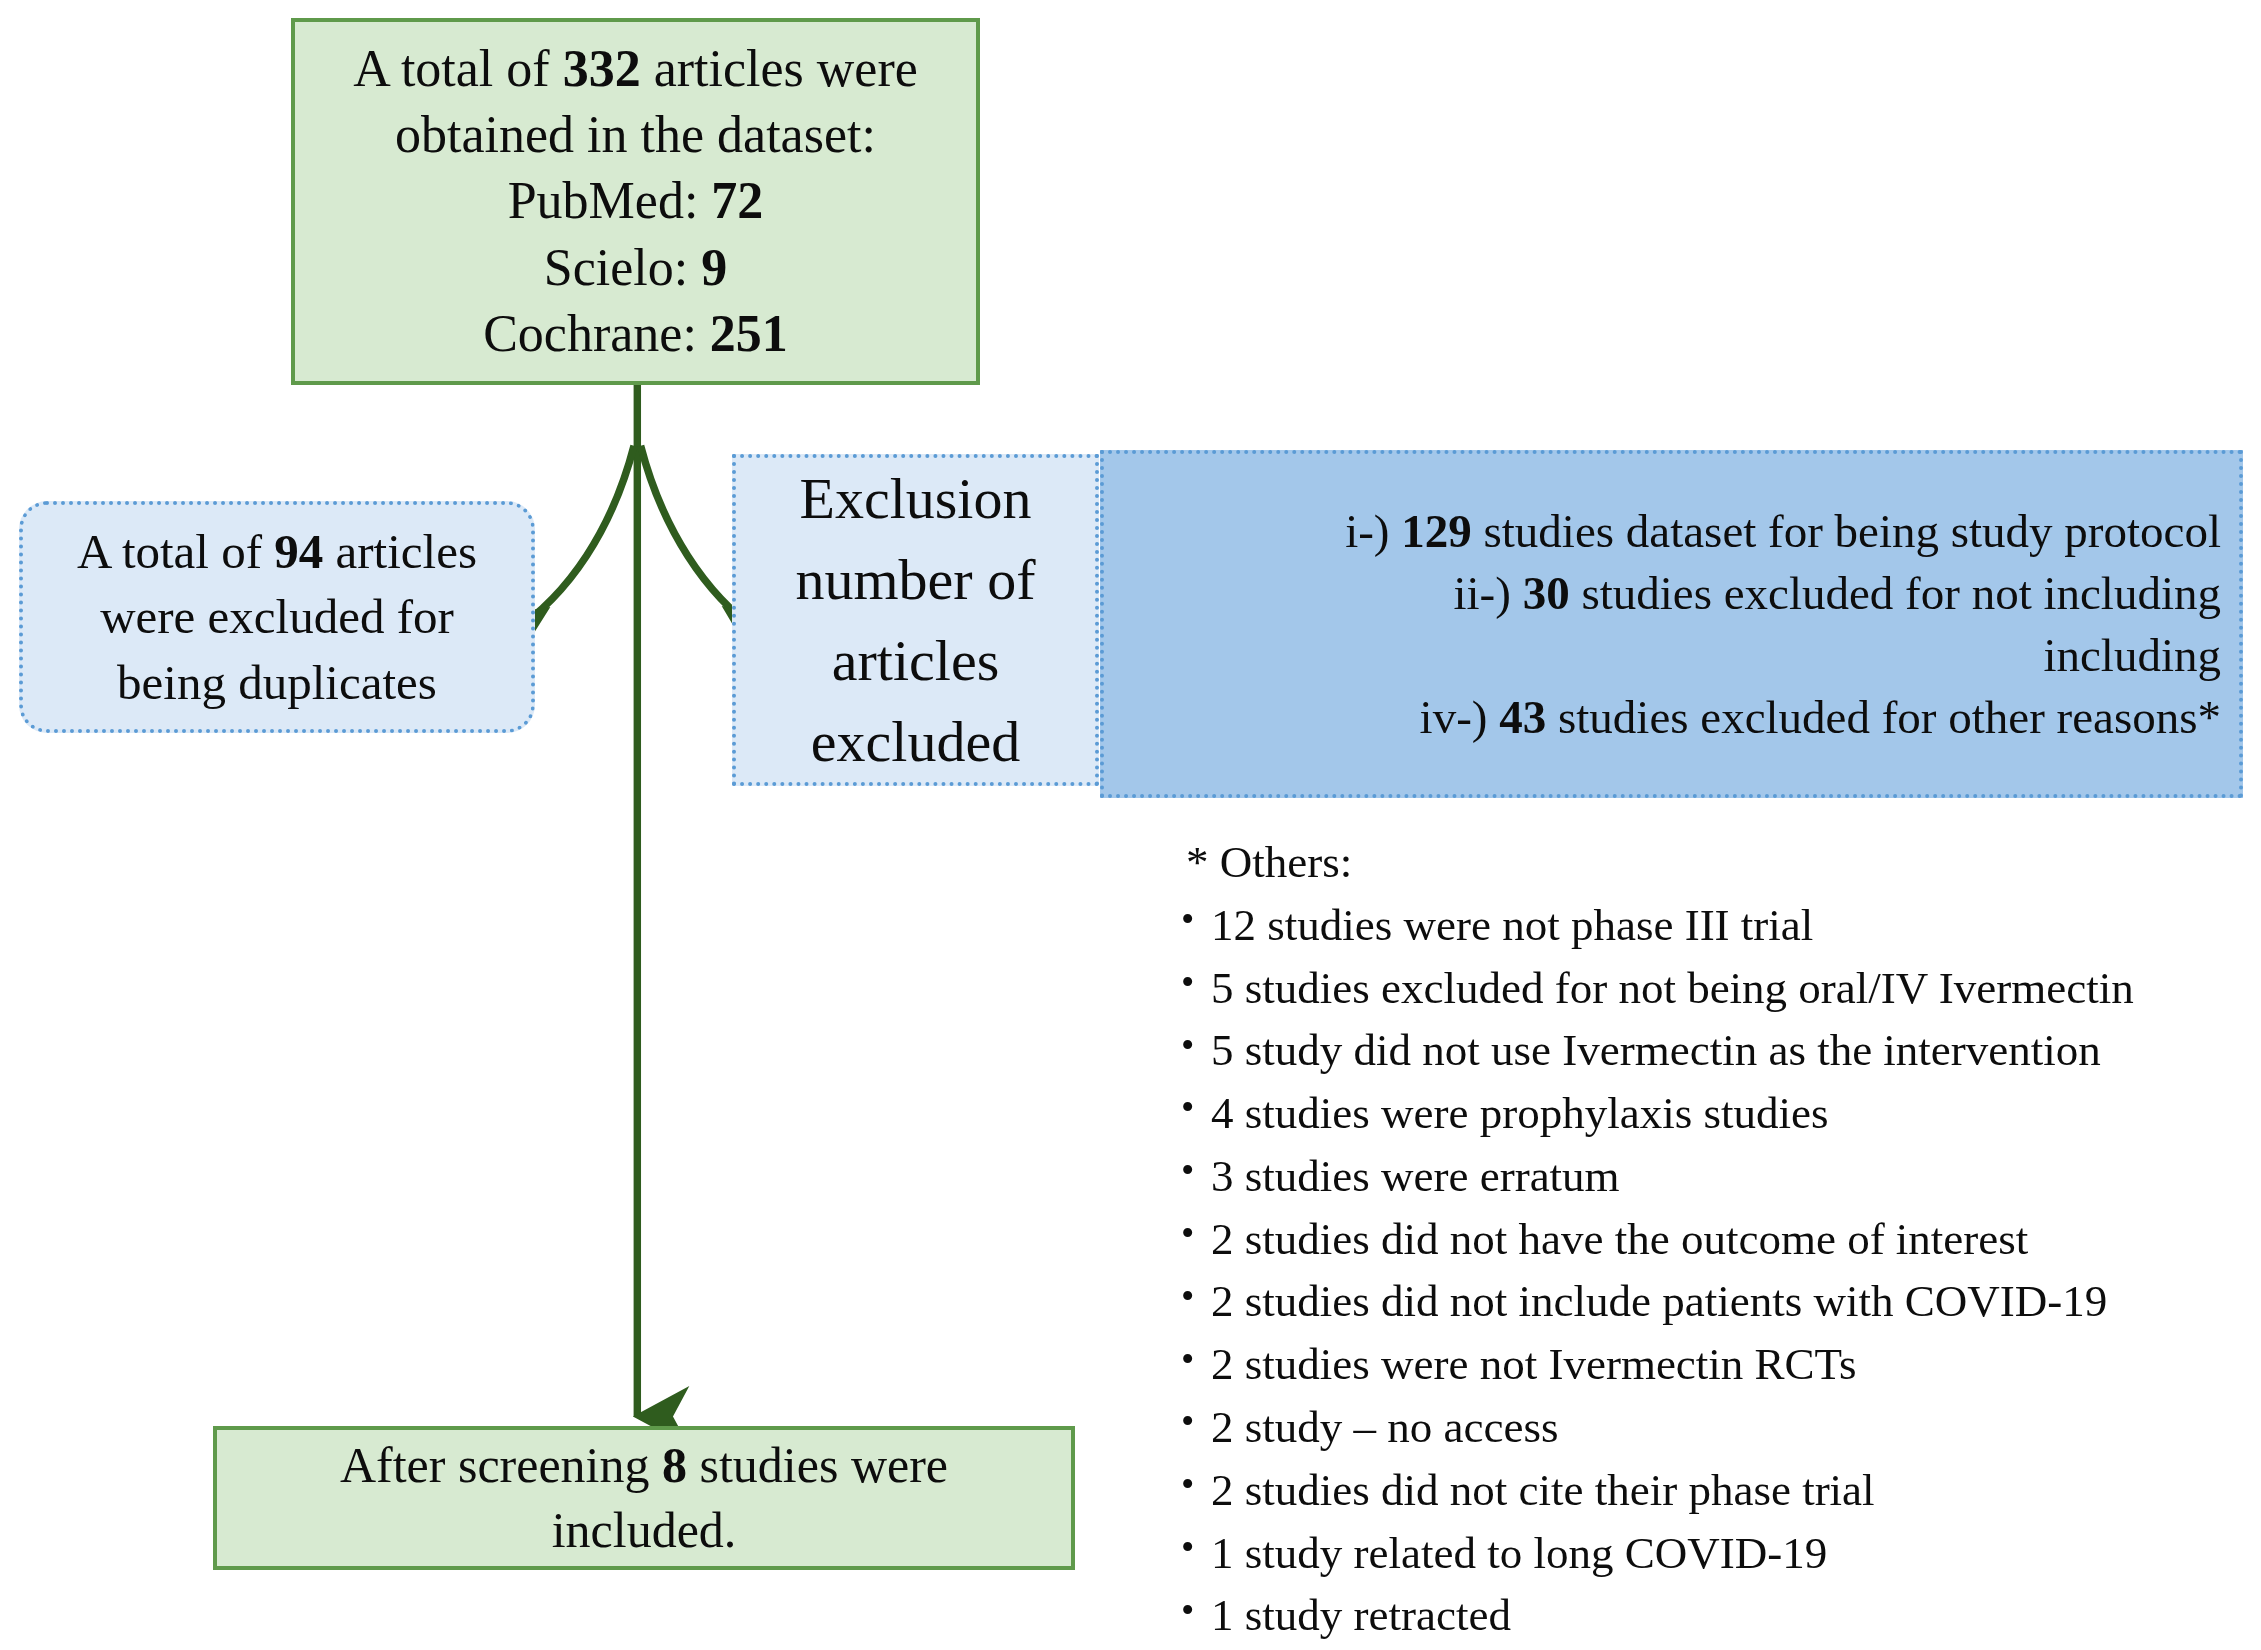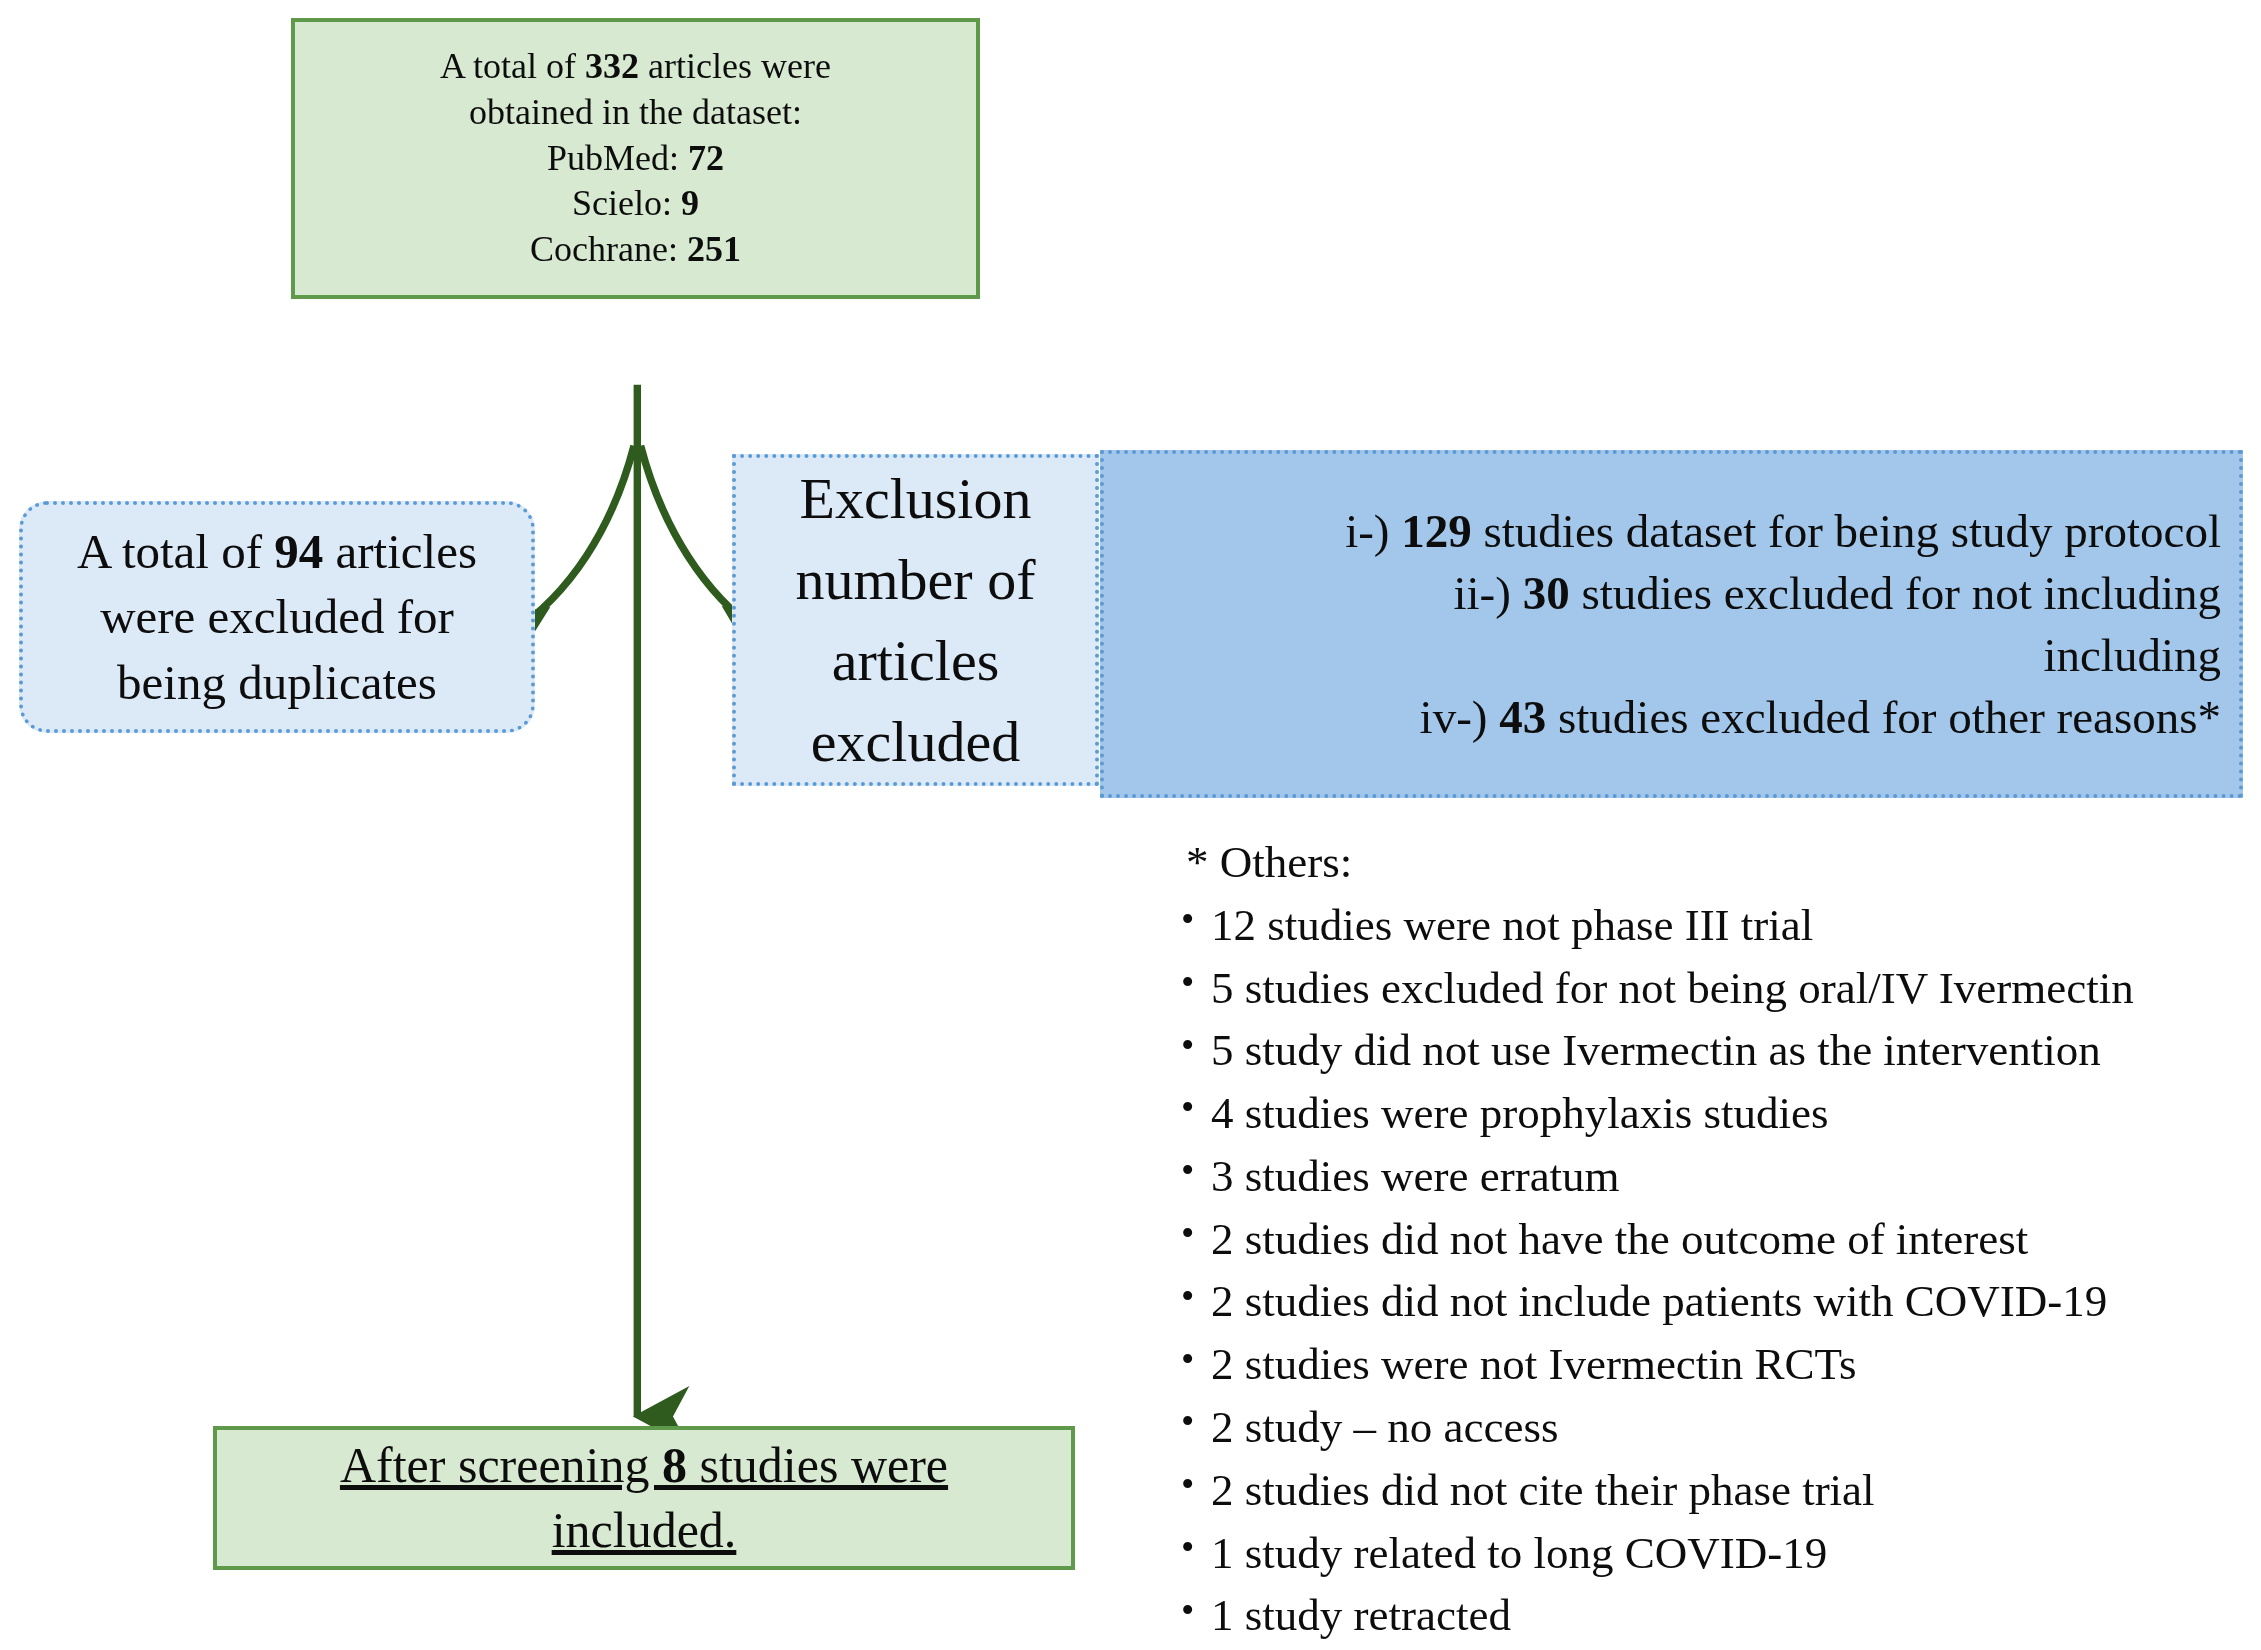--- a/index.html
+++ b/index.html
@@ -45,22 +45,22 @@
     display: block;
     width: 100%;
     padding: 0 11.6px;
     line-height: 1.30;
   }
   .line { display: block; white-space: nowrap; }
   .line b { font-weight: bold; }
 
   
   #source-box {
-    left: 291px; top: 18px; width: 689px; height: 281px;
-    font-size: 36px;
+    left: 291px; top: 18px; width: 689px; height: 367px;
+    font-size: 52px;
   }
   #source-box .lines { line-height: 1.27; }
 
   #duplicates-box {
     left: 19px; top: 501px; width: 516px; height: 232px;
     font-size: 49px;
     border-radius: 28px;
   }
   #duplicates-box .lines { line-height: 1.33; }
 
@@ -75,21 +75,21 @@
     font-size: 47px;
     justify-content: flex-end;
     text-align: right;
   }
   #reasons-box .lines { line-height: 1.32; padding: 0 18px 0 8.3px; }
 
   #included-box {
     left: 213px; top: 1426px; width: 862px; height: 144px;
     font-size: 50px;
   }
-  #included-box .lines { line-height: 1.30; text-decoration: underline; }
+  #included-box .lines { line-height: 1.30; }
 
   
   #others-note {
     position: absolute;
     left: 1176px; top: 837px;
     width: 1090px;
     font-size: 45px;
     line-height: 1.12;
   }
   #others-title {

